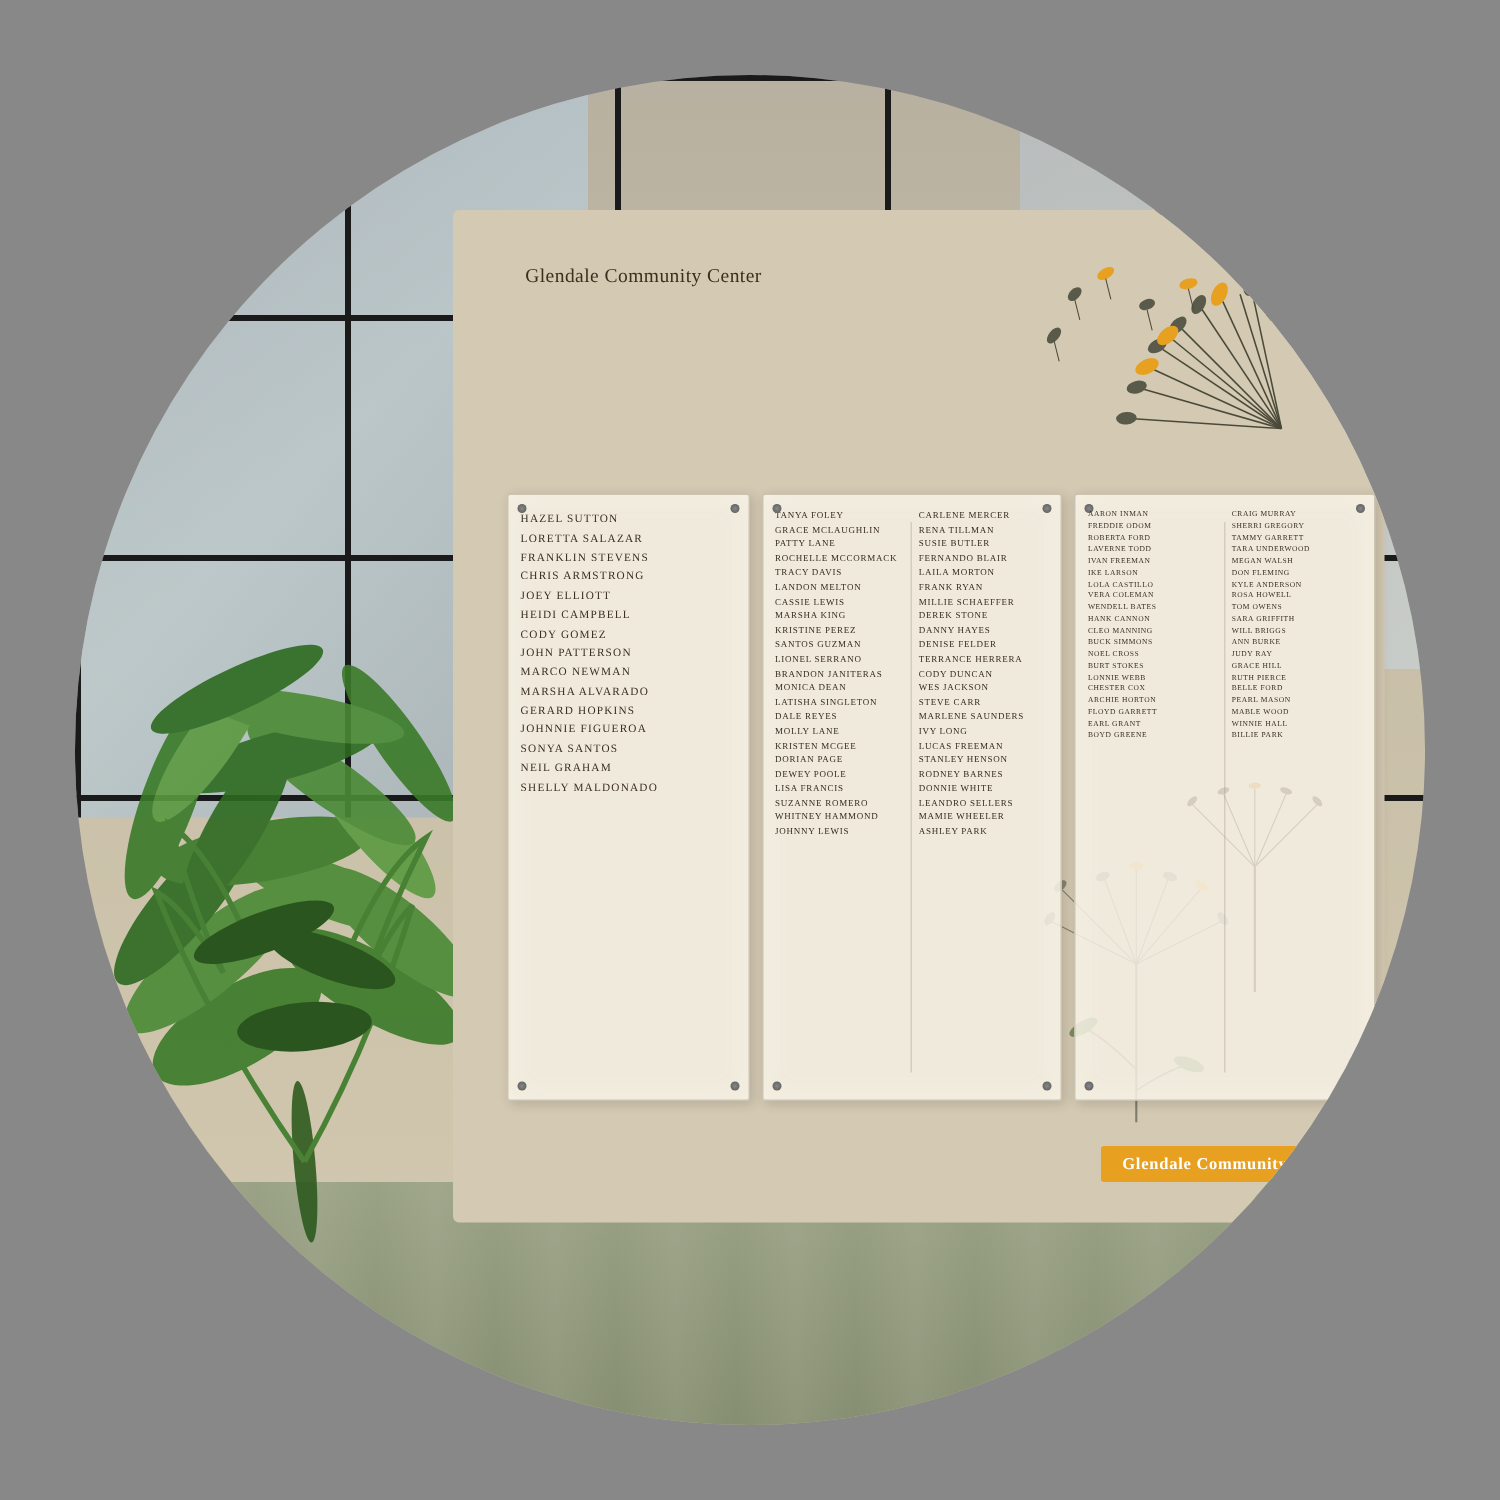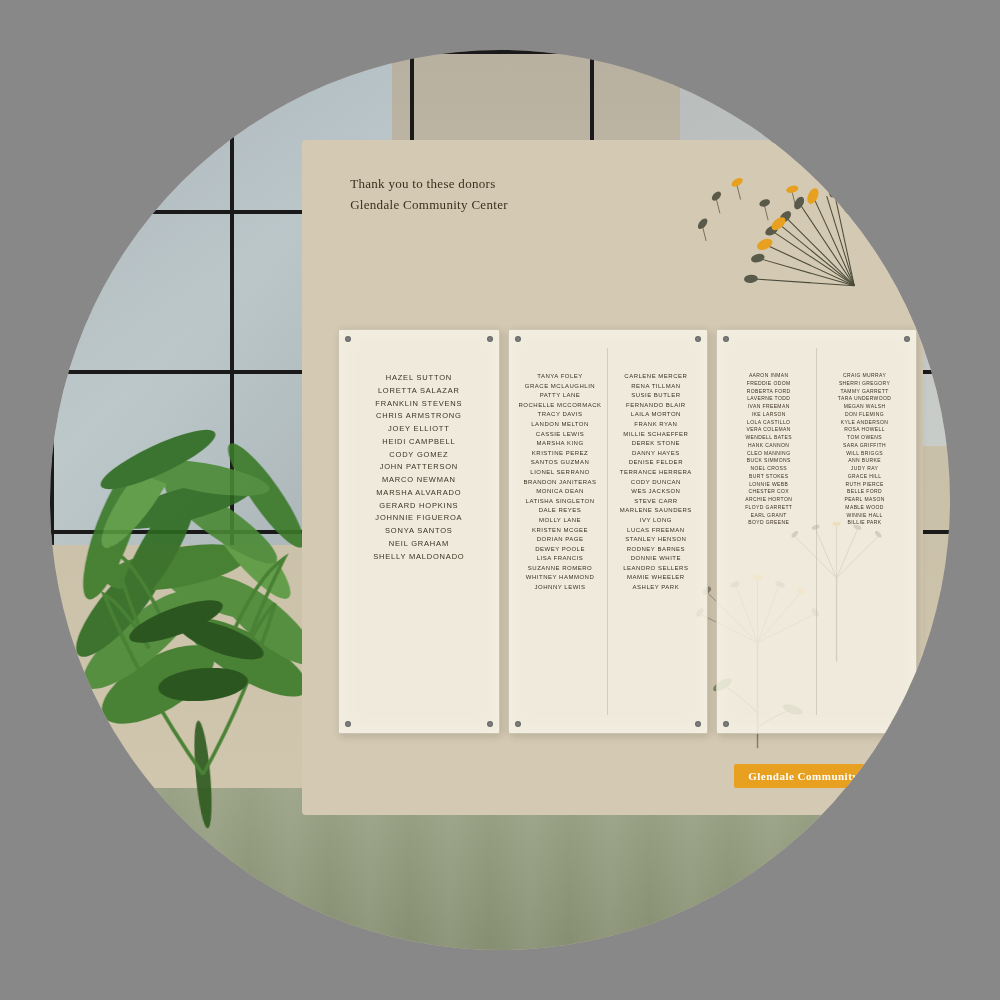--- a/index.html
+++ b/index.html
@@ -197,28 +197,26 @@
       background: radial-gradient(circle, #888 0%, #555 100%);
       border-radius: 50%;
       position: absolute;
     }
     .screw-tl { top: 6px; left: 6px; }
     .screw-tr { top: 6px; right: 6px; }
     .screw-bl { bottom: 6px; left: 6px; }
     .screw-br { bottom: 6px; right: 6px; }
 
     .donor-name {
-      font-family: Liberation Sans, sans-serif;
+      font-family: Liberation Serif, serif;
       font-size: 7.5px;
       color: #3a3020;
-      text-align: center;
       line-height: 1.7;
       letter-spacing: 0.8px;
       text-transform: uppercase;
-      margin-top: 32px;
     }
 
     .donor-name.medium {
       font-size: 6px;
       line-height: 1.6;
       letter-spacing: 0.5px;
     }
 
     .donor-name.small {
       font-size: 5px;
@@ -304,21 +302,20 @@
         <ellipse cx="100" cy="110" rx="60" ry="14" fill="#3a7a28" transform="rotate(-10,100,110)"></ellipse>
       </g>
     </svg>
   </div>
 
   <div class="wall-panel"></div>
 
   <div class="donor-wall">
 
     <div class="thank-you-text">
-      <p>Thank you to these donors</p>
       <p>Glendale Community Center</p>
     </div>
 
     <div class="deco-top-right">
       <svg width="100%" height="100%" viewBox="0 0 350 280" xmlns="http://www.w3.org/2000/svg">
 
         <g transform="translate(250,180)">
 
           <line x1="0" y1="0" x2="-120" y2="-80" stroke="#4a4a3a" stroke-width="1.5"></line>
           <line x1="0" y1="0" x2="-80" y2="-120" stroke="#4a4a3a" stroke-width="1.5"></line>

